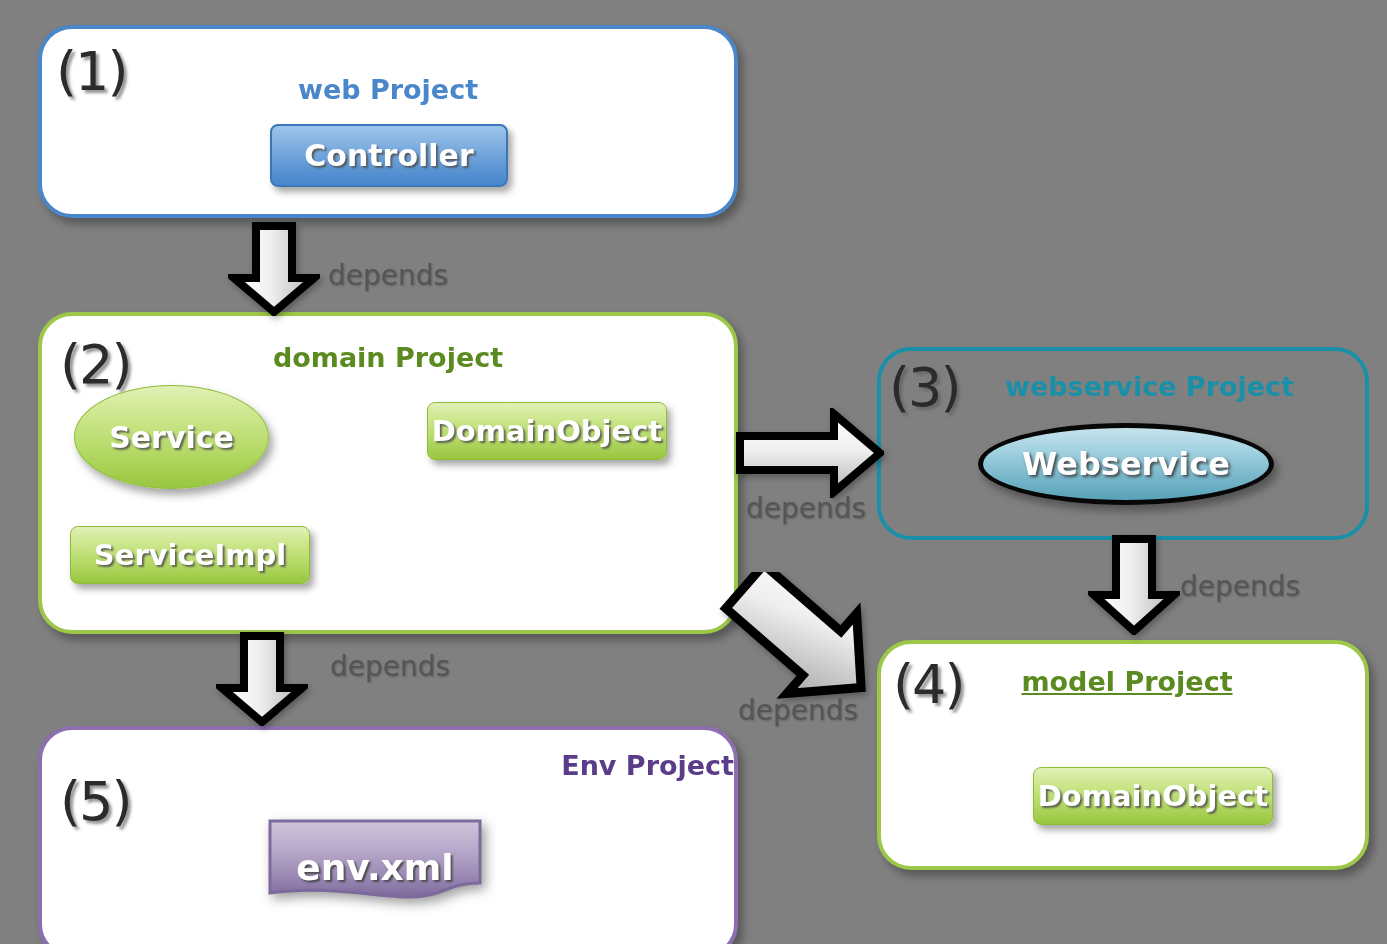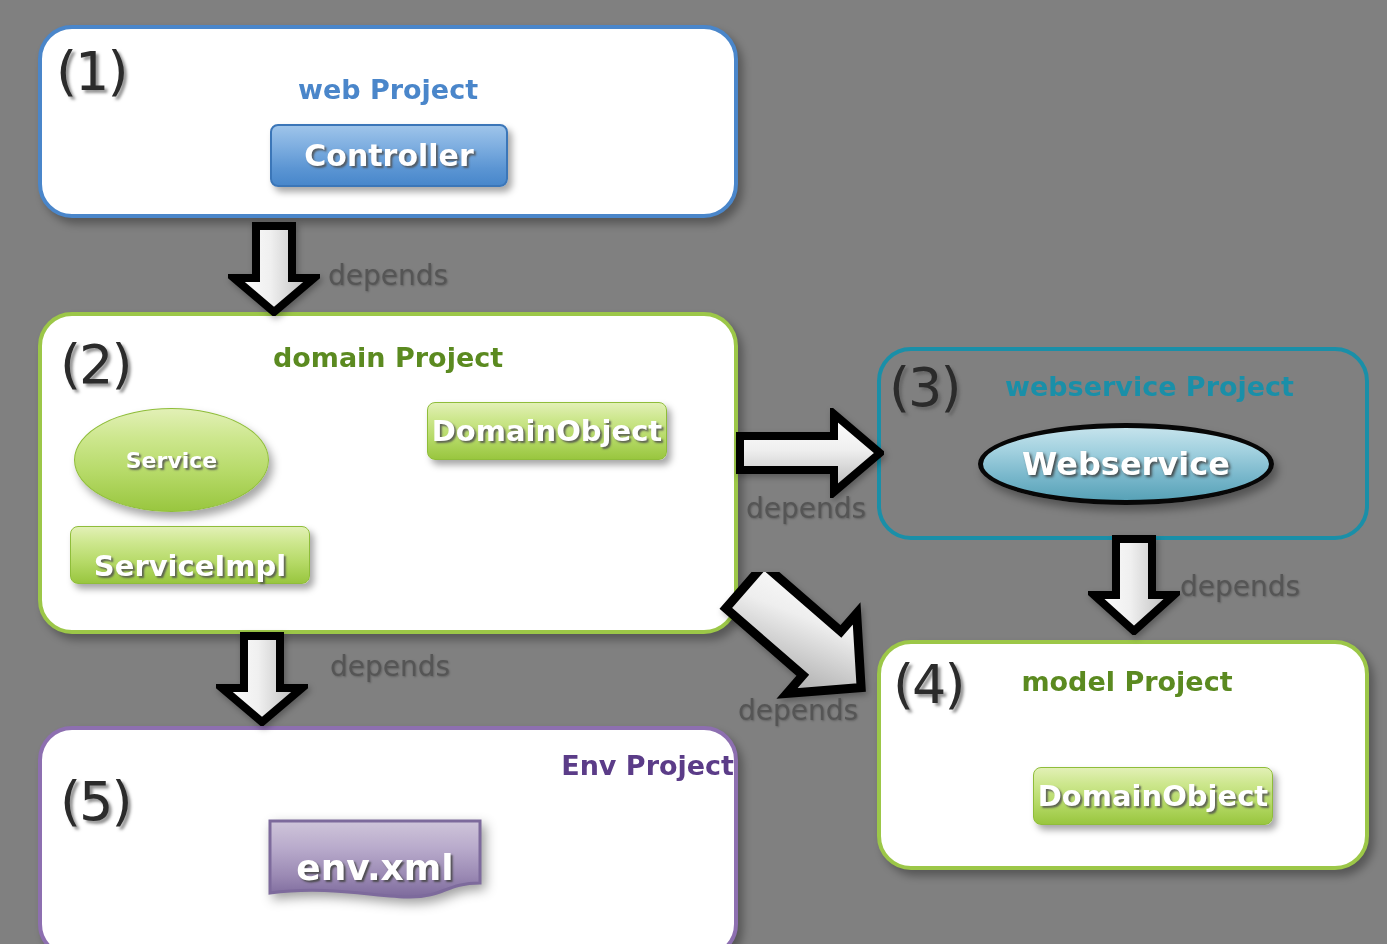--- a/index.html
+++ b/index.html
@@ -130,45 +130,45 @@
     <div class="box-title" style="left:0; right:0; top:47px; text-align:center; color:#4a86ca;">web Project</div>
     <div class="node node-rect blue-fill" style="left:228px; top:95px; width:238px; height:63px; font-size:30px;">
       <span>Controller</span>
     </div>
   </div>
 
   <div class="project-box" style="left:38px; top:312px; width:700px; height:322px; border:4px solid #9cc748; box-shadow:5px 6px 9px rgba(0,0,0,0.32);">
     <div class="box-num" style="left:18px; top:22px;">(2)</div>
     <div class="box-title" style="left:0; right:0; top:28px; text-align:center; color:#5b8a20;">domain Project</div>
 
-    <div class="node node-ellipse green-fill" style="left:32px; top:92px; width:195px; height:104px; font-size:22px;">
+    <div class="node node-ellipse green-fill" style="left:32px; top:69px; width:195px; height:104px; font-size:30px;">
       <span>Service</span>
     </div>
 
     <div class="node node-rect green-fill" style="left:385px; top:86px; width:240px; height:58px; font-size:29px;">
       <span>DomainObject</span>
     </div>
 
-    <div class="node node-rect green-fill" style="left:28px; top:210px; width:240px; height:58px; font-size:29px;align-items:flex-end;">
+    <div class="node node-rect green-fill" style="left:28px; top:210px; width:240px; height:58px; font-size:29px;">
       <span>ServiceImpl</span>
     </div>
 
   </div>
 
   <div class="project-box transparent" style="left:877px; top:347px; width:492px; height:193px; border:4px solid #1a8fa8;">
     <div class="box-num" style="left:8px; top:10px;">(3)</div>
     <div class="box-title" style="left:124px; top:22px; color:#1a8fa8;">webservice Project</div>
     <div class="node node-ellipse teal-fill" style="left:97px; top:72px; width:296px; height:82px; font-size:32px; text-shadow:2px 2px 3px rgba(60,60,60,0.9);">
       <span>Webservice</span>
     </div>
   </div>
 
   <div class="project-box" style="left:877px; top:640px; width:492px; height:230px; border:4px solid #9cc748; box-shadow:5px 6px 9px rgba(0,0,0,0.32);">
     <div class="box-num" style="left:12px; top:14px;">(4)</div>
-    <div class="box-title" style="left:8px; right:0; top:24px; text-align:center; color:#5b8a20;">model Project</div>
+    <div class="box-title" style="left:8px; right:0; top:24px; text-align:center; color:#5b8a20;text-decoration:underline;">model Project</div>
     <div class="node node-rect green-fill" style="left:152px; top:123px; width:240px; height:58px; font-size:29px;">
       <span>DomainObject</span>
     </div>
   </div>
 
   <div class="project-box" style="left:38px; top:726px; width:700px; height:232px; border:4px solid #8d6fb0; box-shadow:5px 6px 9px rgba(0,0,0,0.32);">
     <div class="box-num" style="left:18px; top:45px;">(5)</div>
     <div class="box-title" style="left:0; right:0; top:22px; text-align:right; color:#5b3c88;">Env Project</div>
 
     <div class="doc-shape" style="left:226px; top:89px; width:214px; height:80px;">

